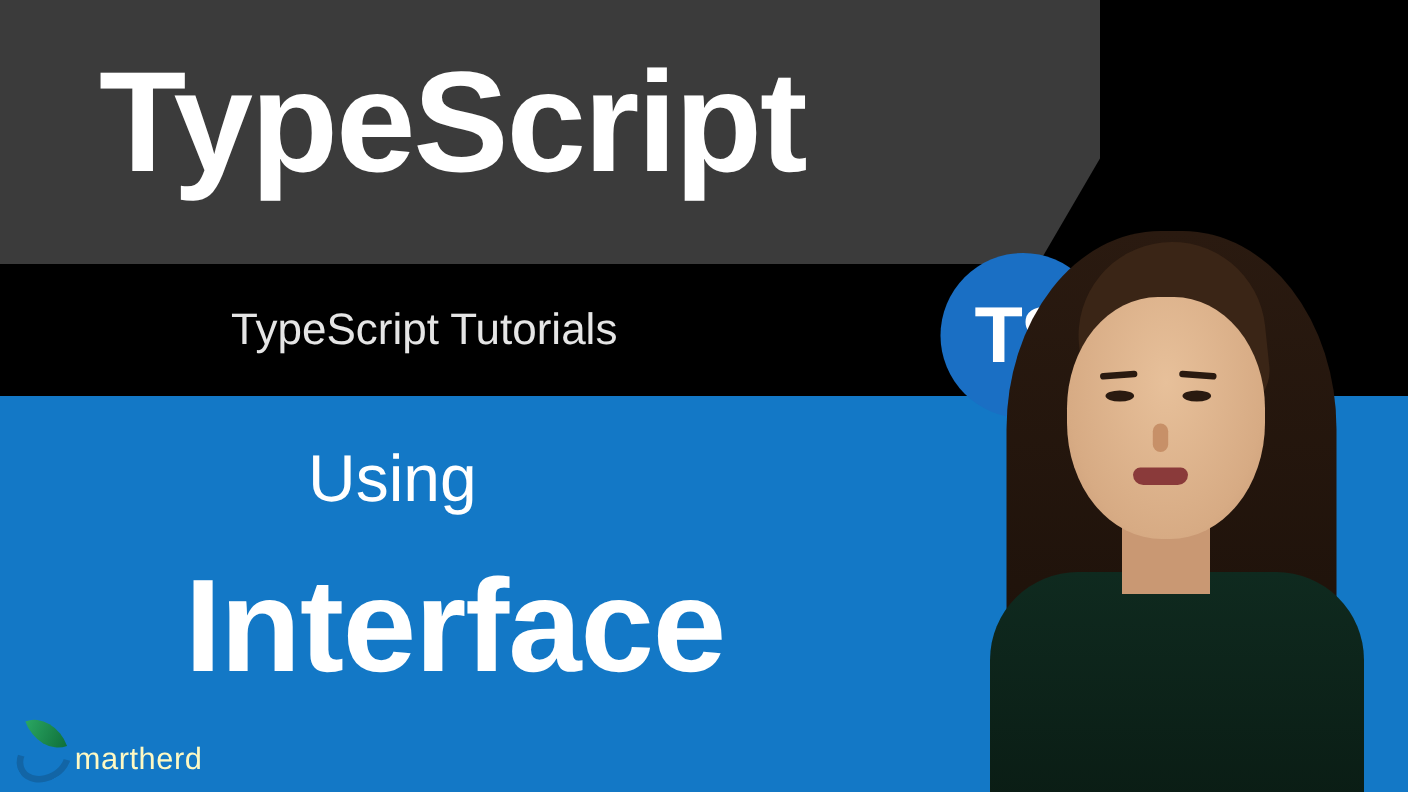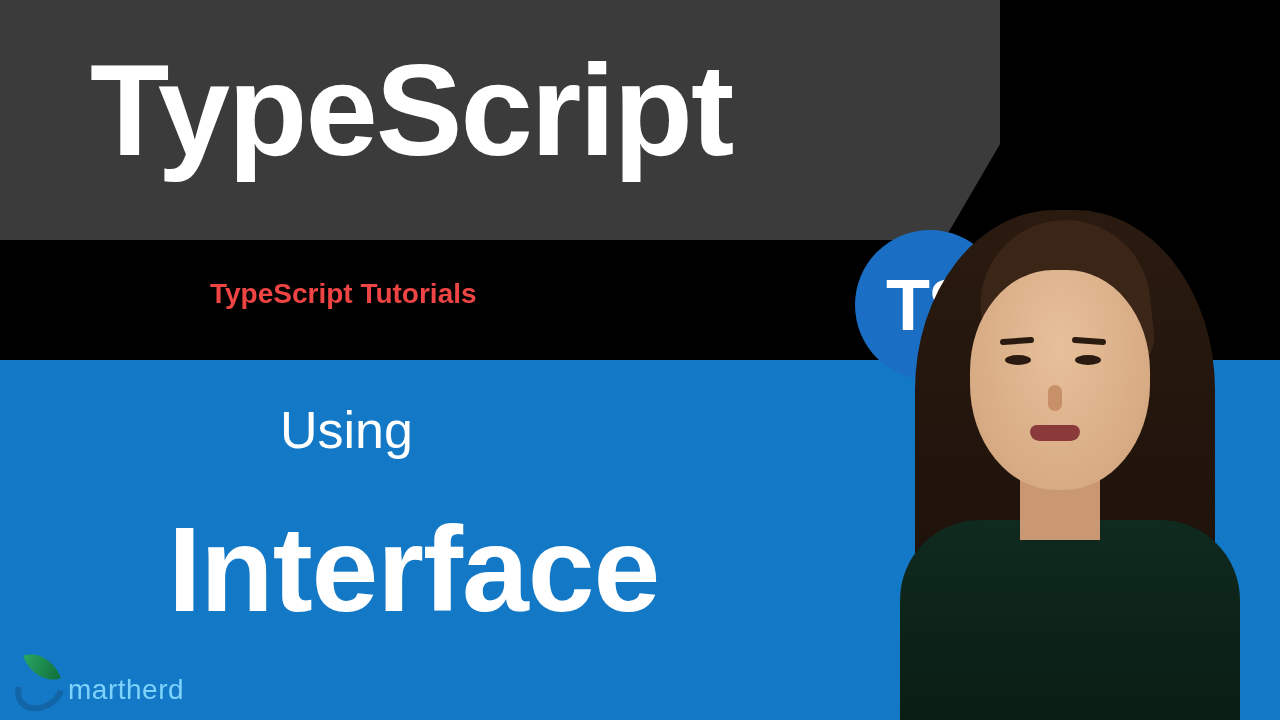--- a/index.html
+++ b/index.html
@@ -23,23 +23,23 @@
 
   .mid-band {
     position: absolute;
     top: 240px; left: 0;
     width: 1280px; height: 120px;
     background: #000;
   }
   .mid-sub {
     position: absolute;
     top: 278px; left: 210px;
-    color: #ef4444;
-    font-size: 28px;
-    font-weight: 700;
+    color: #e5e5e5;
+    font-size: 40px;
+    font-weight: 400;
   }
 
   .ts-badge {
     position: absolute;
     top: 230px; left: 855px;
     width: 150px; height: 150px;
     border-radius: 50%;
     background: #1a6fc4;
     display: flex;
     align-items: center;
@@ -57,21 +57,21 @@
     position: absolute;
     top: 360px; left: 0;
     width: 1280px; height: 360px;
     background: #1378c6;
     z-index: 5;
   }
   .blue-line1 {
     position: absolute;
     top: 400px; left: 280px;
     color: #fff;
-    font-size: 52px;
+    font-size: 60px;
     font-weight: 500;
     z-index: 10;
   }
   .blue-line2 {
     position: absolute;
     top: 500px; left: 168px;
     color: #fff;
     font-size: 120px;
     font-weight: 700;
     letter-spacing: -1px;
@@ -194,21 +194,21 @@
     position: absolute;
     left: 4px; top: 20px;
     width: 52px; height: 42px;
     border: 6px solid #1265a6;
     border-top-color: transparent;
     border-right-color: transparent;
     border-radius: 50%;
     transform: rotate(-30deg);
   }
   .logo-text {
-    color: #7dd3fc;
+    color: #fef9c3;
     font-size: 28px;
     font-weight: 500;
     letter-spacing: 0.5px;
     margin-left: -6px;
     padding-bottom: 6px;
   }
 </style>
 </head>
 <body>
 

